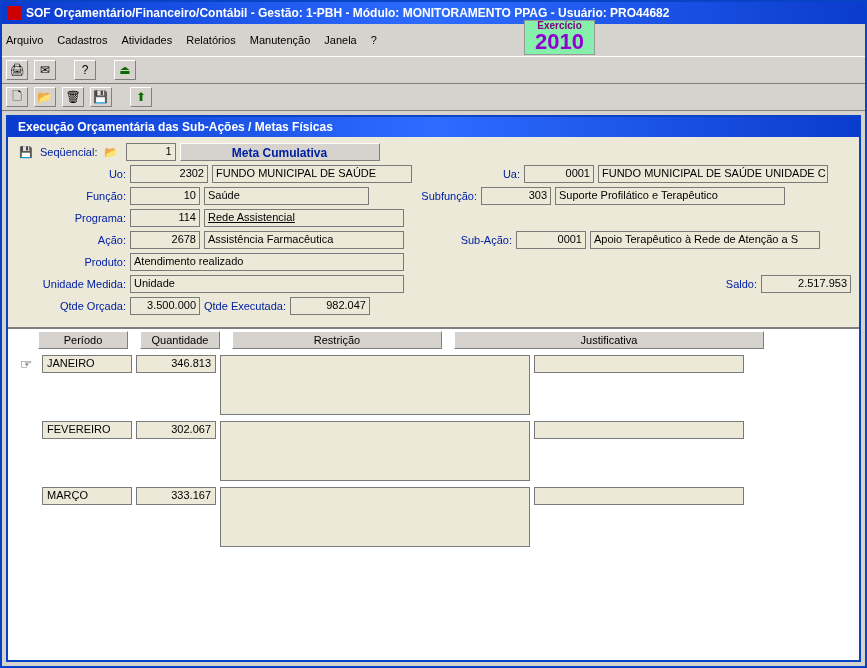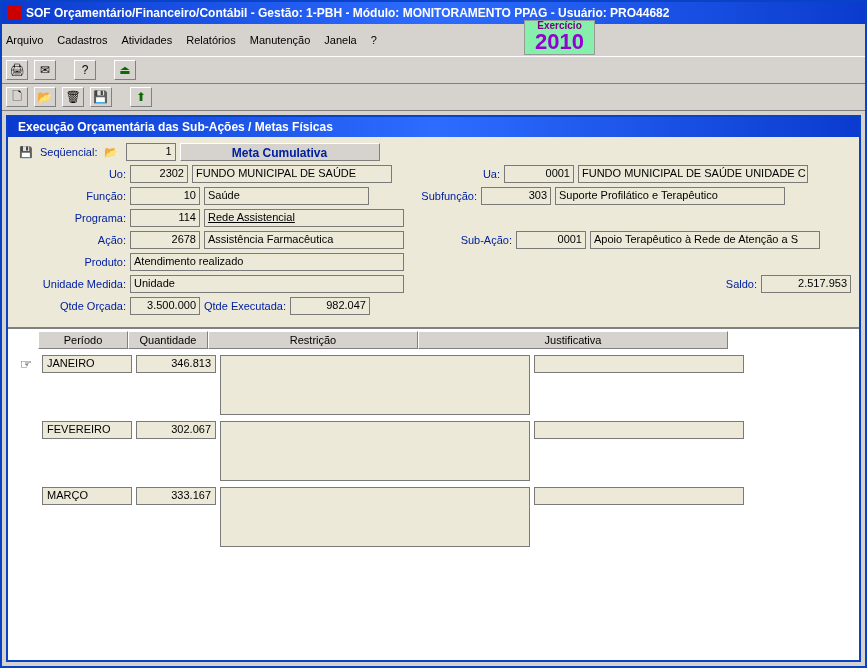--- a/index.html
+++ b/index.html
@@ -151,21 +151,21 @@
     color:#0a6b00;
   }
   .grid-area {
     background:#fff;
     flex:1;
     padding:2px 6px;
     overflow:auto;
   }
   .grid-hdr {
     display:flex;
-    gap:0;
+    gap:12px;
     margin-bottom:6px;
     margin-left:24px;
   }
   .ghbtn {
     border:1px solid #808080;
     border-top-color:#fff; border-left-color:#fff;
     background:#d6d3ce;
     text-align:center;
     font-size:11px;
     color:#000;
@@ -249,21 +249,21 @@
         <div class="row">
           <span class="iconbtn">💾</span>
           <span class="lblf" style="width:auto;">Seqüencial:</span>
           <span class="iconbtn" style="color:#b8860b;">📂</span>
           <span class="fld num" style="width:50px;">1</span>
           <span class="meta-hdr">Meta Cumulativa</span>
         </div>
 
         <div class="row">
           <span class="lblf w110">Uo:</span>
-          <span class="fld num" style="width:58px;">2302</span>
+          <span class="fld num" style="width:78px;">2302</span>
           <span class="fld" style="width:200px;">FUNDO MUNICIPAL DE SAÚDE</span>
           <span style="width:40px;"></span>
           <span class="lblf w60">Ua:</span>
           <span class="fld num" style="width:70px;">0001</span>
           <span class="fld" style="width:230px;">FUNDO MUNICIPAL DE SAÚDE  UNIDADE C</span>
         </div>
 
         <div class="row">
           <span class="lblf w110">Função:</span>
           <span class="fld num" style="width:70px;">10</span>

